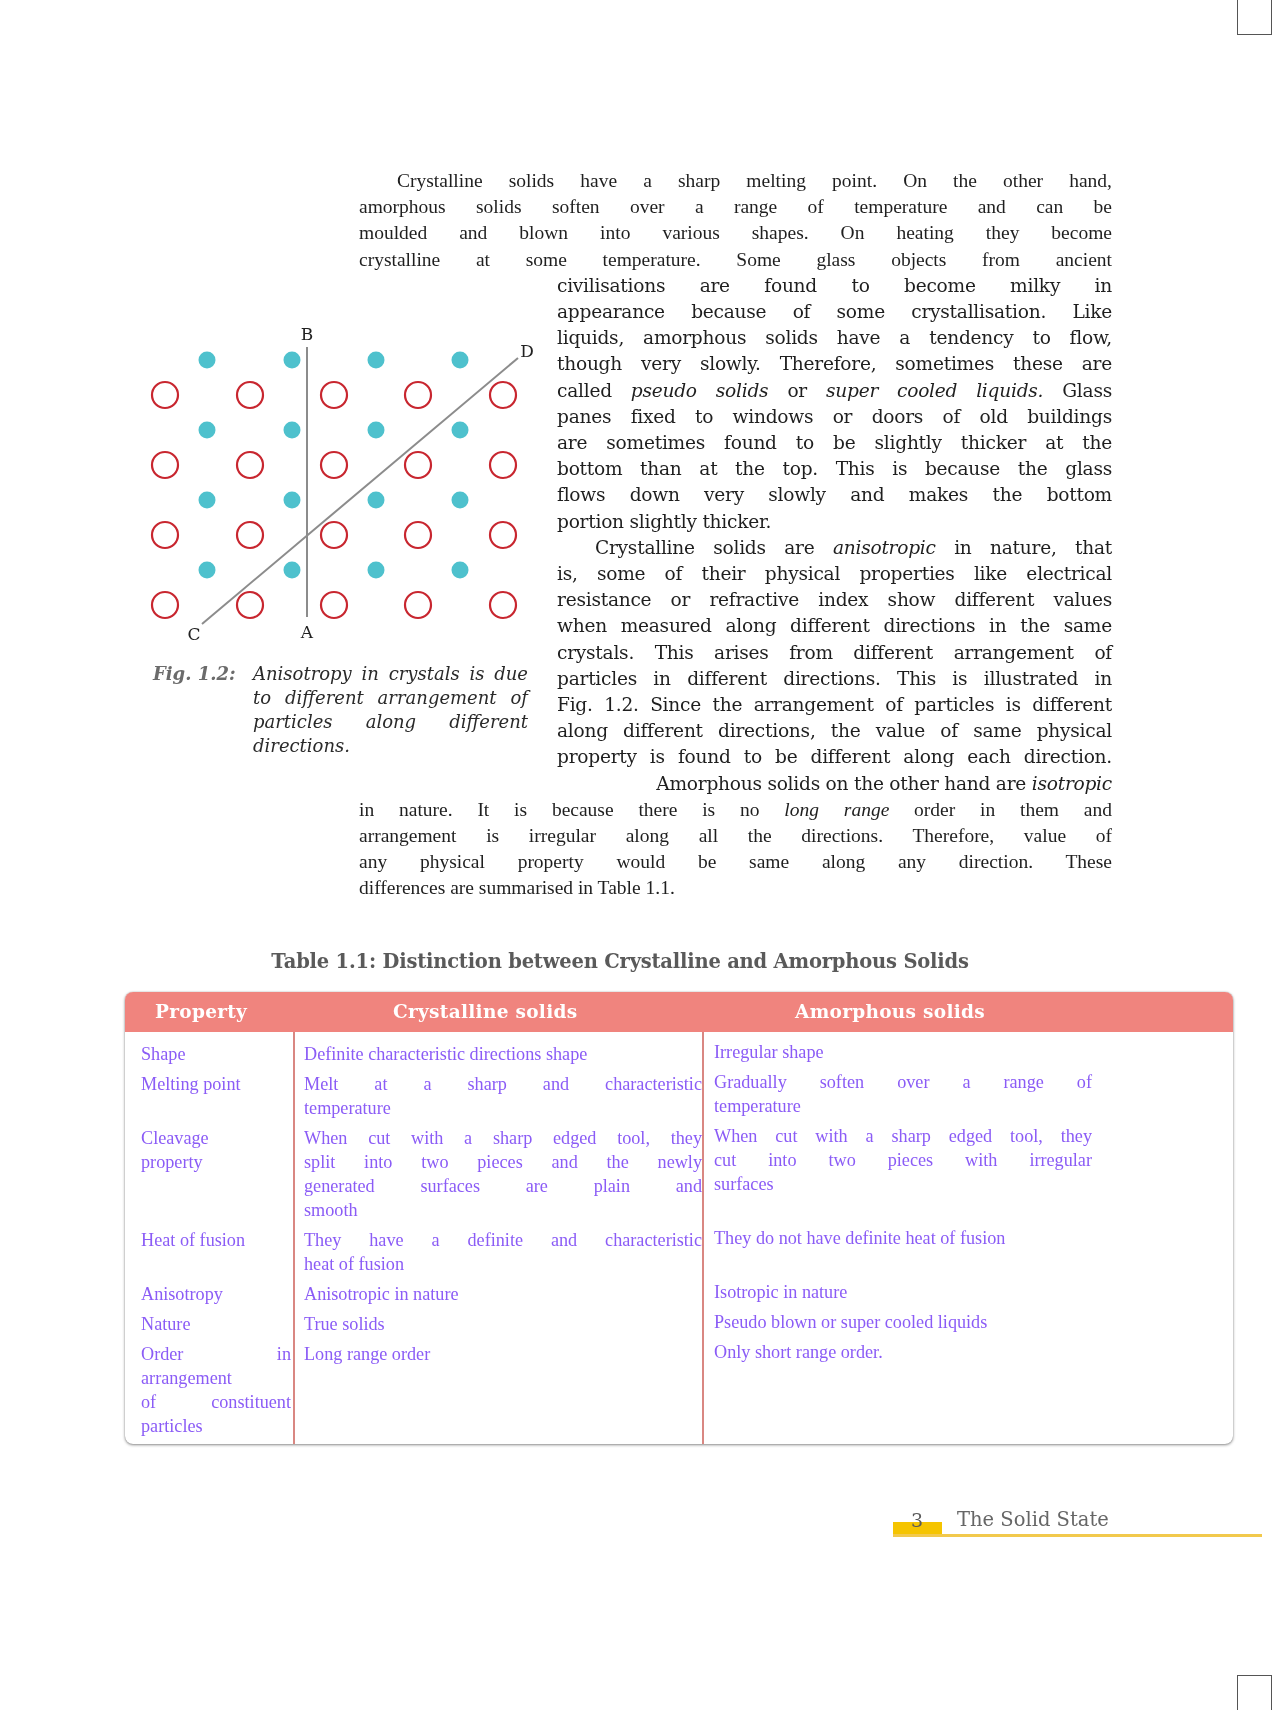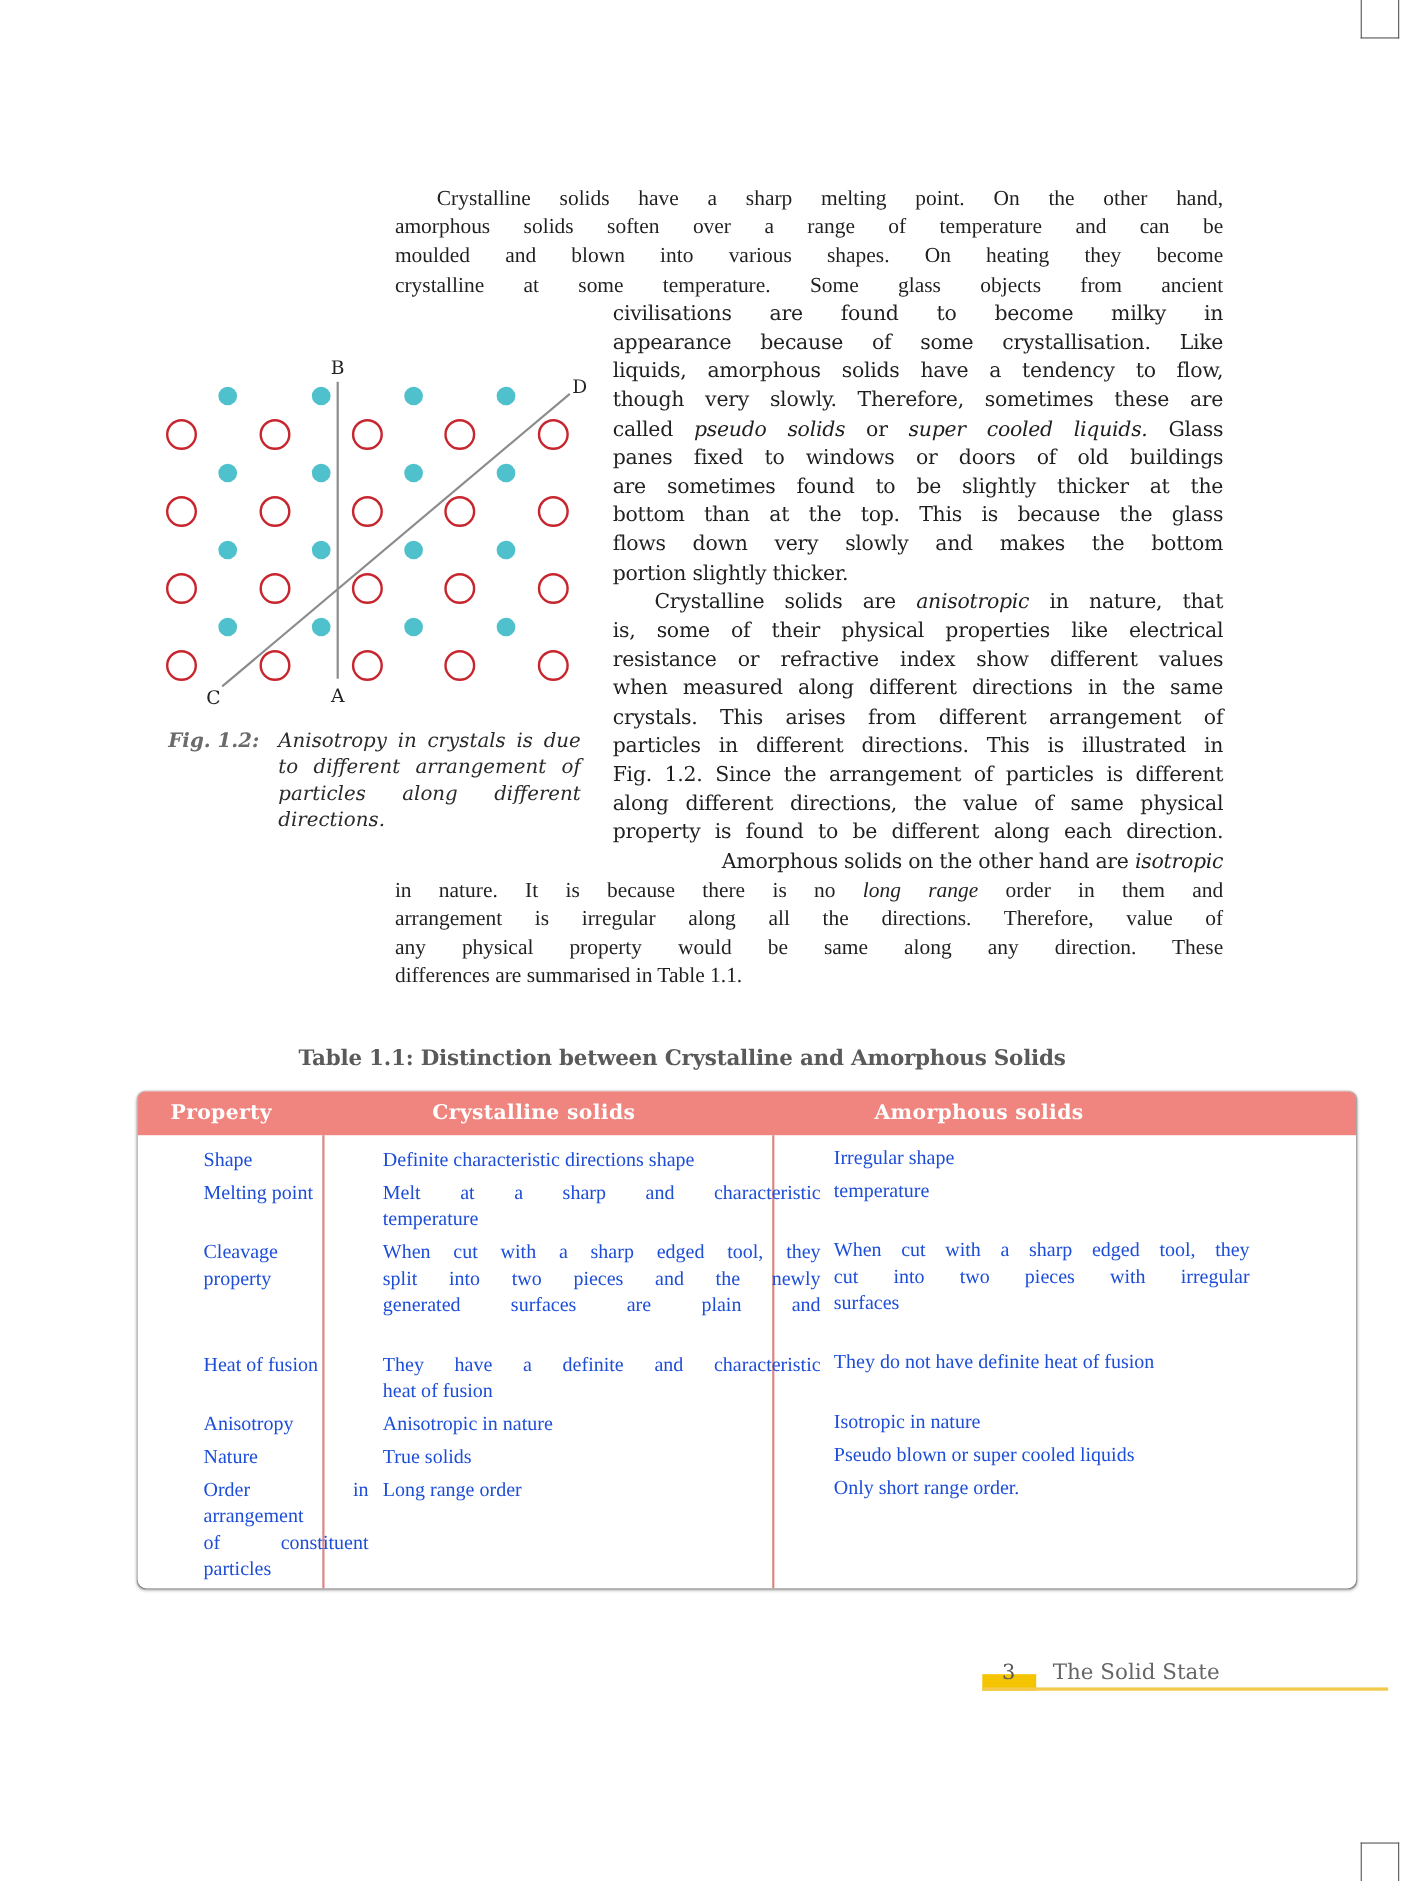--- a/index.html
+++ b/index.html
@@ -26,21 +26,21 @@
   .caption .cap-line.last { text-align-last: left; }
 
   .table-title { position: absolute; left: 240px; top: 950px; width: 760px; text-align: center; font-weight: bold;
                  font-size: 19.5px; color: #5a5a5a; font-family: "DejaVu Serif", serif; white-space: nowrap; letter-spacing: -0.2px; }
 
   .table-card { position: absolute; left: 125px; top: 992px; width: 1108px; height: 452px; border-radius: 8px;
                 background: #fff; box-shadow: 0 1px 3px rgba(0,0,0,0.45), 0 0 1px rgba(0,0,0,0.35); overflow: hidden; }
   .thead { position: absolute; left: 0; top: 0; width: 100%; height: 40px; background: #F0847E; color: #fff; font-weight: bold; font-size: 18.5px; }
   .thead .th { position: absolute; top: 9px; white-space: nowrap; font-family: "DejaVu Serif", serif; letter-spacing: 0.3px; }
   .vline { position: absolute; top: 40px; width: 1.6px; height: 412px; background: #D98782; }
-  .cell { position: absolute; font-size: 18.2px; line-height: 24px; color: #1d4ed8; font-family: "Liberation Serif", serif; margin-left: 44px; }
+  .cell { position: absolute; font-size: 18.2px; line-height: 24px; color: #8b5cf6; font-family: "Liberation Serif", serif; }
   .cell .ln { display: block; white-space: nowrap; text-align: justify; text-align-last: justify; }
   .cell .ln.last { text-align-last: left; }
   .c1 { left: 16px; width: 150px; }
   .c2 { left: 179px; width: 398px; }
   .c3 { left: 589px; width: 378px; }
 
   .footer-bar { position: absolute; left: 893px; top: 1522px; width: 49px; height: 15px; background: #F5C400; }
   .footer-line { position: absolute; left: 893px; top: 1534px; width: 369px; height: 2.5px; background: #F2C94C; }
   .footer-num { position: absolute; left: 911px; top: 1509px; font-size: 19px; color: #5a5a5a; font-family: "DejaVu Serif", serif; }
   .footer-title { position: absolute; left: 957px; top: 1508px; font-size: 19.5px; color: #666; font-family: "DejaVu Serif", serif; white-space: nowrap; }
@@ -160,30 +160,32 @@
         <span class="ln last">Irregular shape</span>
       </div>
       <div class="cell c1" style="top: 80px;">
         <span class="ln last">Melting point</span>
       </div>
       <div class="cell c2" style="top: 80px;">
         <span class="ln">Melt at a sharp and characteristic</span>
         <span class="ln last">temperature</span>
       </div>
       <div class="cell c3" style="top: 78px;">
+        <span class="ln">Gradually soften over a range of</span>
         <span class="ln last">temperature</span>
       </div>
       <div class="cell c1" style="top: 134px;">
         <span class="ln">Cleavage</span>
         <span class="ln last">property</span>
       </div>
       <div class="cell c2" style="top: 134px;">
         <span class="ln">When cut with a sharp edged tool, they</span>
         <span class="ln">split into two pieces and the newly</span>
         <span class="ln">generated surfaces are plain and</span>
+        <span class="ln last">smooth</span>
       </div>
       <div class="cell c3" style="top: 132px;">
         <span class="ln">When cut with a sharp edged tool, they</span>
         <span class="ln">cut into two pieces with irregular</span>
         <span class="ln last">surfaces</span>
       </div>
       <div class="cell c1" style="top: 236px;">
         <span class="ln last">Heat of fusion</span>
       </div>
       <div class="cell c2" style="top: 236px;">

